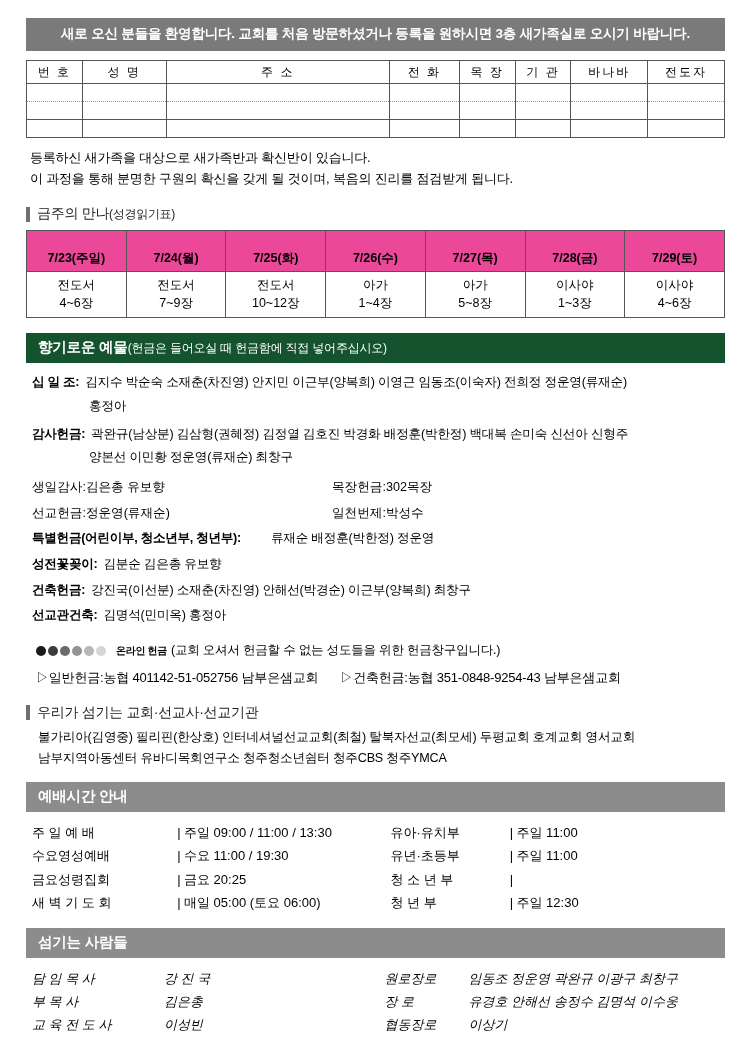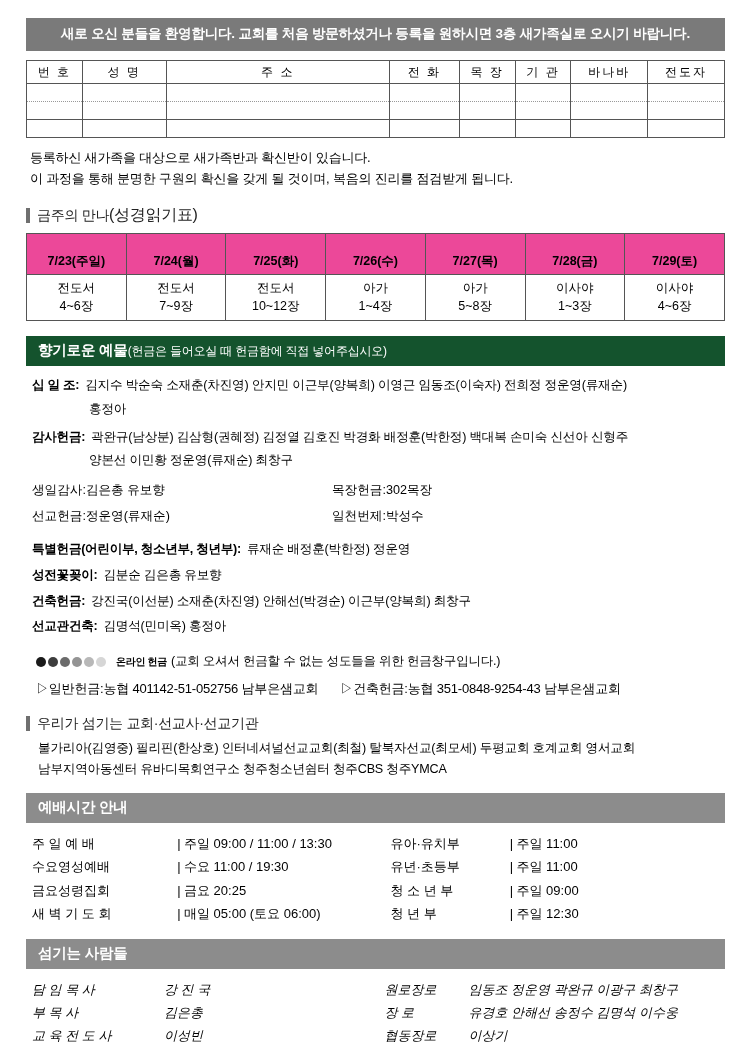--- a/index.html
+++ b/index.html
@@ -61,21 +61,21 @@
     display:flex;
     align-items:center;
     letter-spacing:-0.3px;
   }
   .sec-title .bar {
     display:inline-block;
     width:4px; height:15px;
     background:#6f6f6f;
     margin-right:7px;
   }
-  .sec-title .sub { font-size:16px; font-weight:normal; }
+  .sec-title .sub { font-size:12px; font-weight:normal; }
 
   .sec-band {
     margin-top:14px;
     background:#8c8c8c;
     color:#fff;
     font-weight:bold;
     font-size:14.5px;
     padding:5px 12px 6px 12px;
     letter-spacing:-0.2px;
   }
@@ -307,21 +307,21 @@
         <div class="col c1">
           <span class="lbl">선교헌금:</span>
           <span class="val">정운영(류재순)</span>
         </div>
         <div class="col">
           <span class="lbl">일천번제:</span>
           <span class="val">박성수</span>
         </div>
       </div>
 
-      <div class="orow" style="margin-top:12px;">
+      <div class="orow" style="margin-top:4px;gap:24px;">
         <span class="lbl">특별헌금(어린이부, 청소년부, 청년부):</span>
         <span class="val">류재순 배정훈(박한정) 정운영</span>
       </div>
 
       <div class="orow" style="margin-top:4px;">
         <span class="lbl">성전꽃꽂이:</span>
         <span class="val">김분순 김은총 유보향</span>
       </div>
 
       <div class="orow" style="margin-top:4px;">
@@ -393,21 +393,20 @@
             <span class="val">주일 11:00</span>
           </div>
           <div class="svc-line">
             <span class="name" style="width:116px">유년·초등부</span>
             <span class="sep">|</span>
             <span class="val">주일 11:00</span>
           </div>
           <div class="svc-line">
             <span class="name" style="width:116px">청 소 년 부</span>
             <span class="sep">|</span>
-            <span class="val">주일 09:00</span>
           </div>
           <div class="svc-line">
             <span class="name" style="width:116px">청  년  부</span>
             <span class="sep">|</span>
             <span class="val">주일 12:30</span>
           </div>
         </div>
       </div>
     </div>
 

